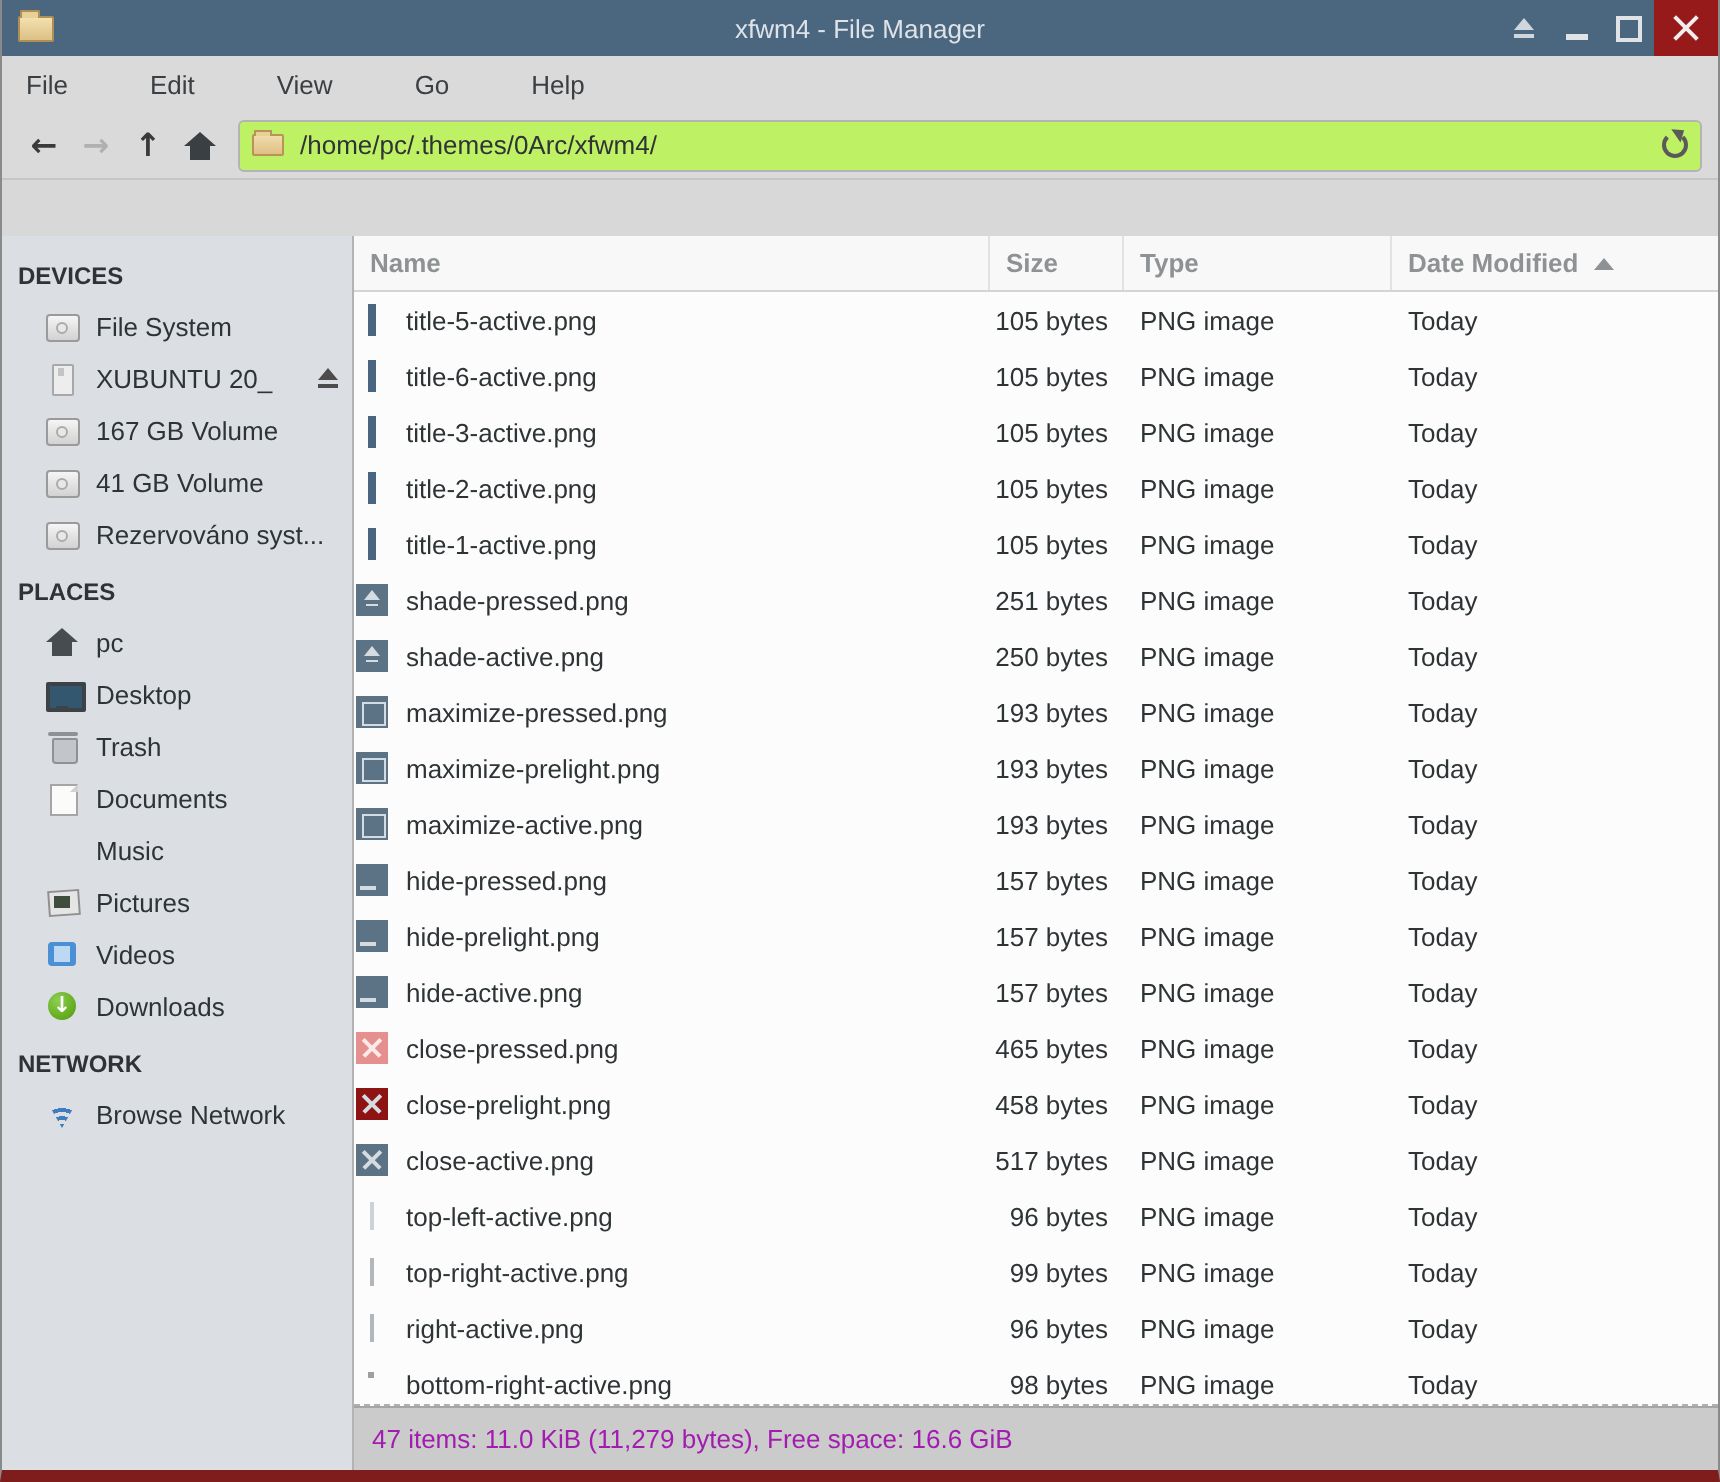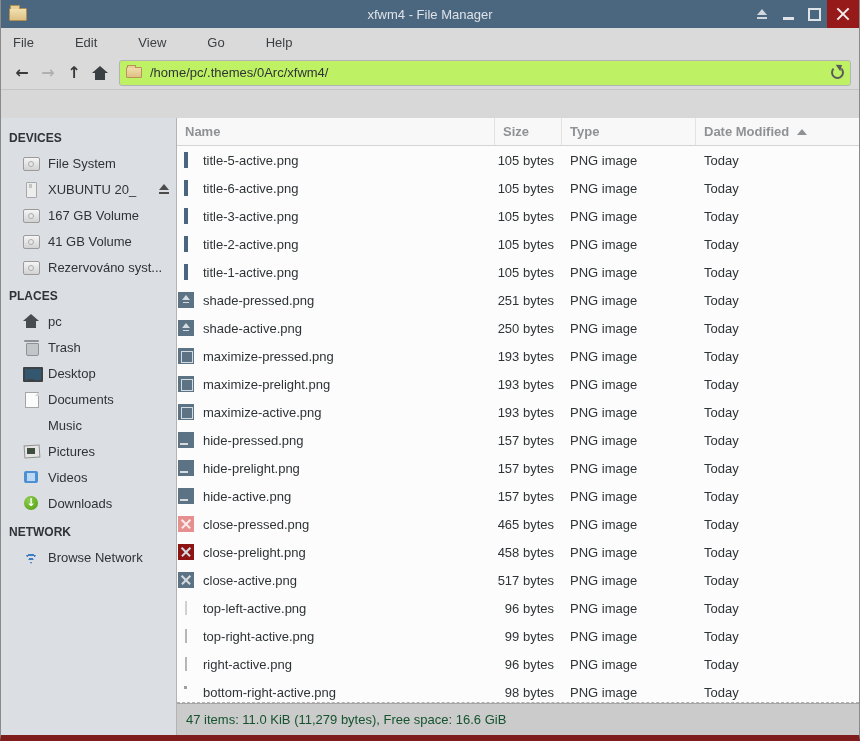--- a/index.html
+++ b/index.html
@@ -109,21 +109,21 @@
   .fi-close-slate::before, .fi-close-red::before, .fi-close-salmon::before { transform:rotate(45deg); }
   .fi-close-slate::after, .fi-close-red::after, .fi-close-salmon::after { transform:rotate(-45deg); }
   .fi-close-red { background:#8e1414; }
   .fi-close-salmon { background:#e58f8f; }
   .fi-close-salmon::before, .fi-close-salmon::after { background:#fbeaea; }
   .fi-line::before { content:""; position:absolute; top:1px; left:7px; width:2px; height:14px; background:#b3b7ba; }
   .fi-line-light::before { content:""; position:absolute; top:1px; left:7px; width:2px; height:14px; background:#cfd2d4; }
   .fi-dot::before { content:""; position:absolute; top:2px; left:6px; width:3px; height:3px; background:#9aa0a3; }
 
   
-  .statusbar { height:32px; background:#cbcbcb; border-top:1px solid #a5a5a5; display:flex; align-items:center; padding-left:9px; flex-shrink:0; color:#14532d; }
+  .statusbar { height:32px; background:#cbcbcb; border-top:1px solid #a5a5a5; display:flex; align-items:center; padding-left:9px; flex-shrink:0; color:#a21caf; }
 </style>
 </head>
 <body>
 
 <div class="window">
 
   <div class="titlebar">
     <span class="tb-appicon"></span>
     <span class="tb-title">xfwm4 - File Manager</span>
     <div class="tb-controls">
@@ -187,26 +187,26 @@
         <div class="side-item">
           <span class="si si-harddisk"></span>
           <span class="side-label">Rezervováno syst...</span>
         </div>
         <div class="side-header">PLACES</div>
         <div class="side-item">
           <span class="si si-home"></span>
           <span class="side-label">pc</span>
         </div>
         <div class="side-item">
+          <span class="si si-desktop"></span>
+          <span class="side-label">Desktop</span>
+        </div>
+        <div class="side-item">
           <span class="si si-trash"></span>
           <span class="side-label">Trash</span>
-        </div>
-        <div class="side-item">
-          <span class="si si-desktop"></span>
-          <span class="side-label">Desktop</span>
         </div>
         <div class="side-item">
           <span class="si si-document"></span>
           <span class="side-label">Documents</span>
         </div>
         <div class="side-item">
           <span class="si si-music"></span>
           <span class="side-label">Music</span>
         </div>
         <div class="side-item">

